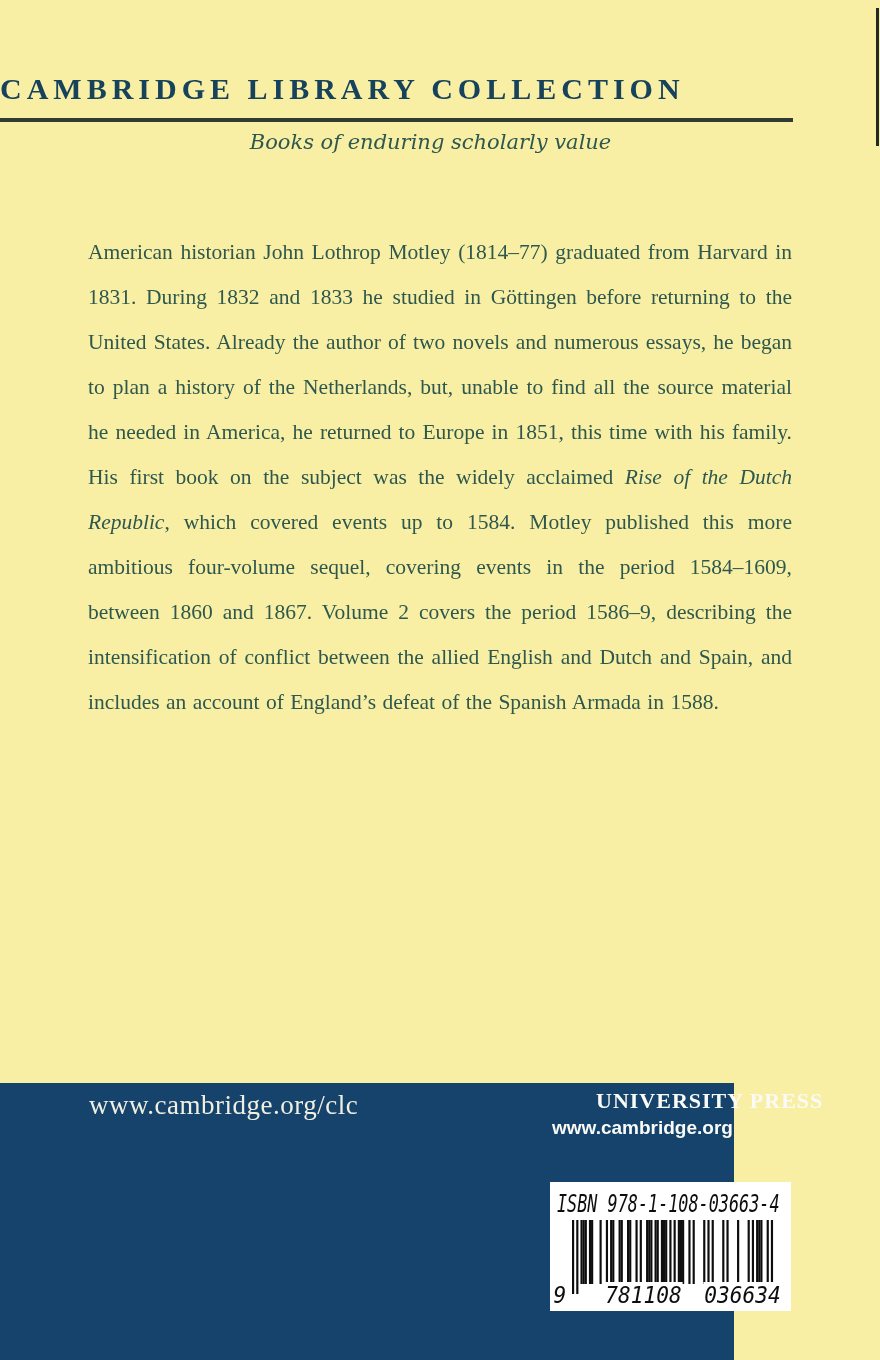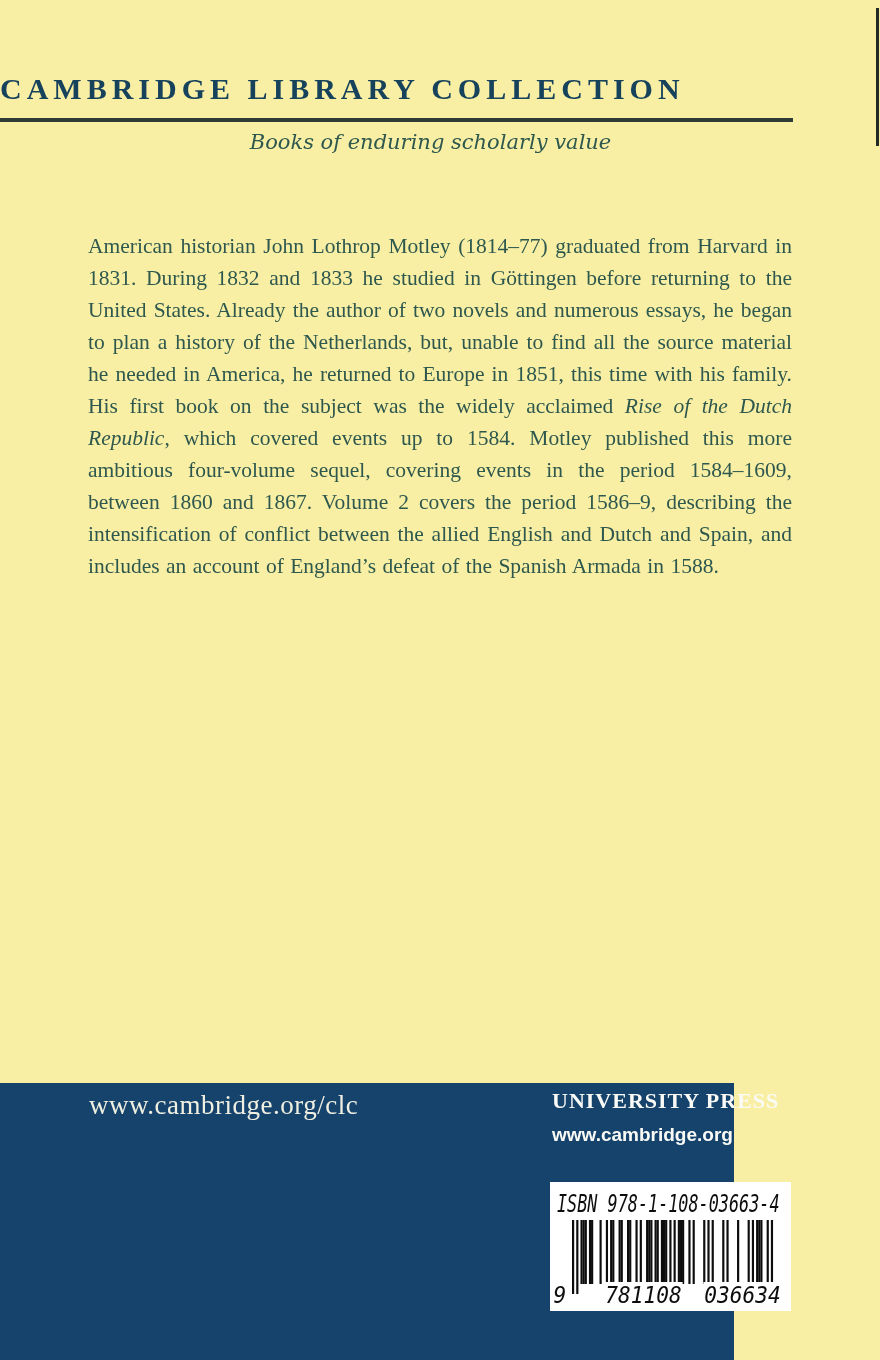--- a/index.html
+++ b/index.html
@@ -46,21 +46,21 @@
     text-align:center;
     font-family:"DejaVu Serif", serif;
     font-style:italic;
     font-size:21px;
     color:var(--body-text);
   }
   .blurb{
     position:absolute;top:230px;left:88px;width:704px;
     font-family:"Liberation Serif", serif;
     font-size:21.5px;
-    line-height:32px;
+    line-height:45px;
     text-align:justify;
     color:var(--body-text);
     word-spacing:1px;
   }
   .blurb i{font-style:italic;}
   .band{
     position:absolute;left:0;top:1083px;width:734px;height:277px;
     background:var(--band-bg);
   }
   .clc-url{
@@ -83,27 +83,28 @@
     white-space:nowrap;
   }
   .pub-name .bigC{font-size:42px;}
   .pub-sub{
     font-family:"Liberation Serif", serif;
     font-weight:700;
     font-size:22px;
     line-height:24px;
     letter-spacing:1px;
     white-space:nowrap;
+    margin-left:44px;
   }
   .pub-url{
     font-family:"Liberation Sans", sans-serif;
     font-weight:700;
     font-size:19px;
     line-height:20px;
-    margin-top:12px;
+    margin-top:5px;
   }
   .barcode-box{
     position:absolute;left:550px;top:99px;width:241px;height:129px;
     background:var(--barcode-box-bg);
     font-style:italic;
   }
   .isbn-label{
     position:absolute;left:7px;top:8px;
     font-family:"DejaVu Sans Mono", monospace;
     font-size:24px;

